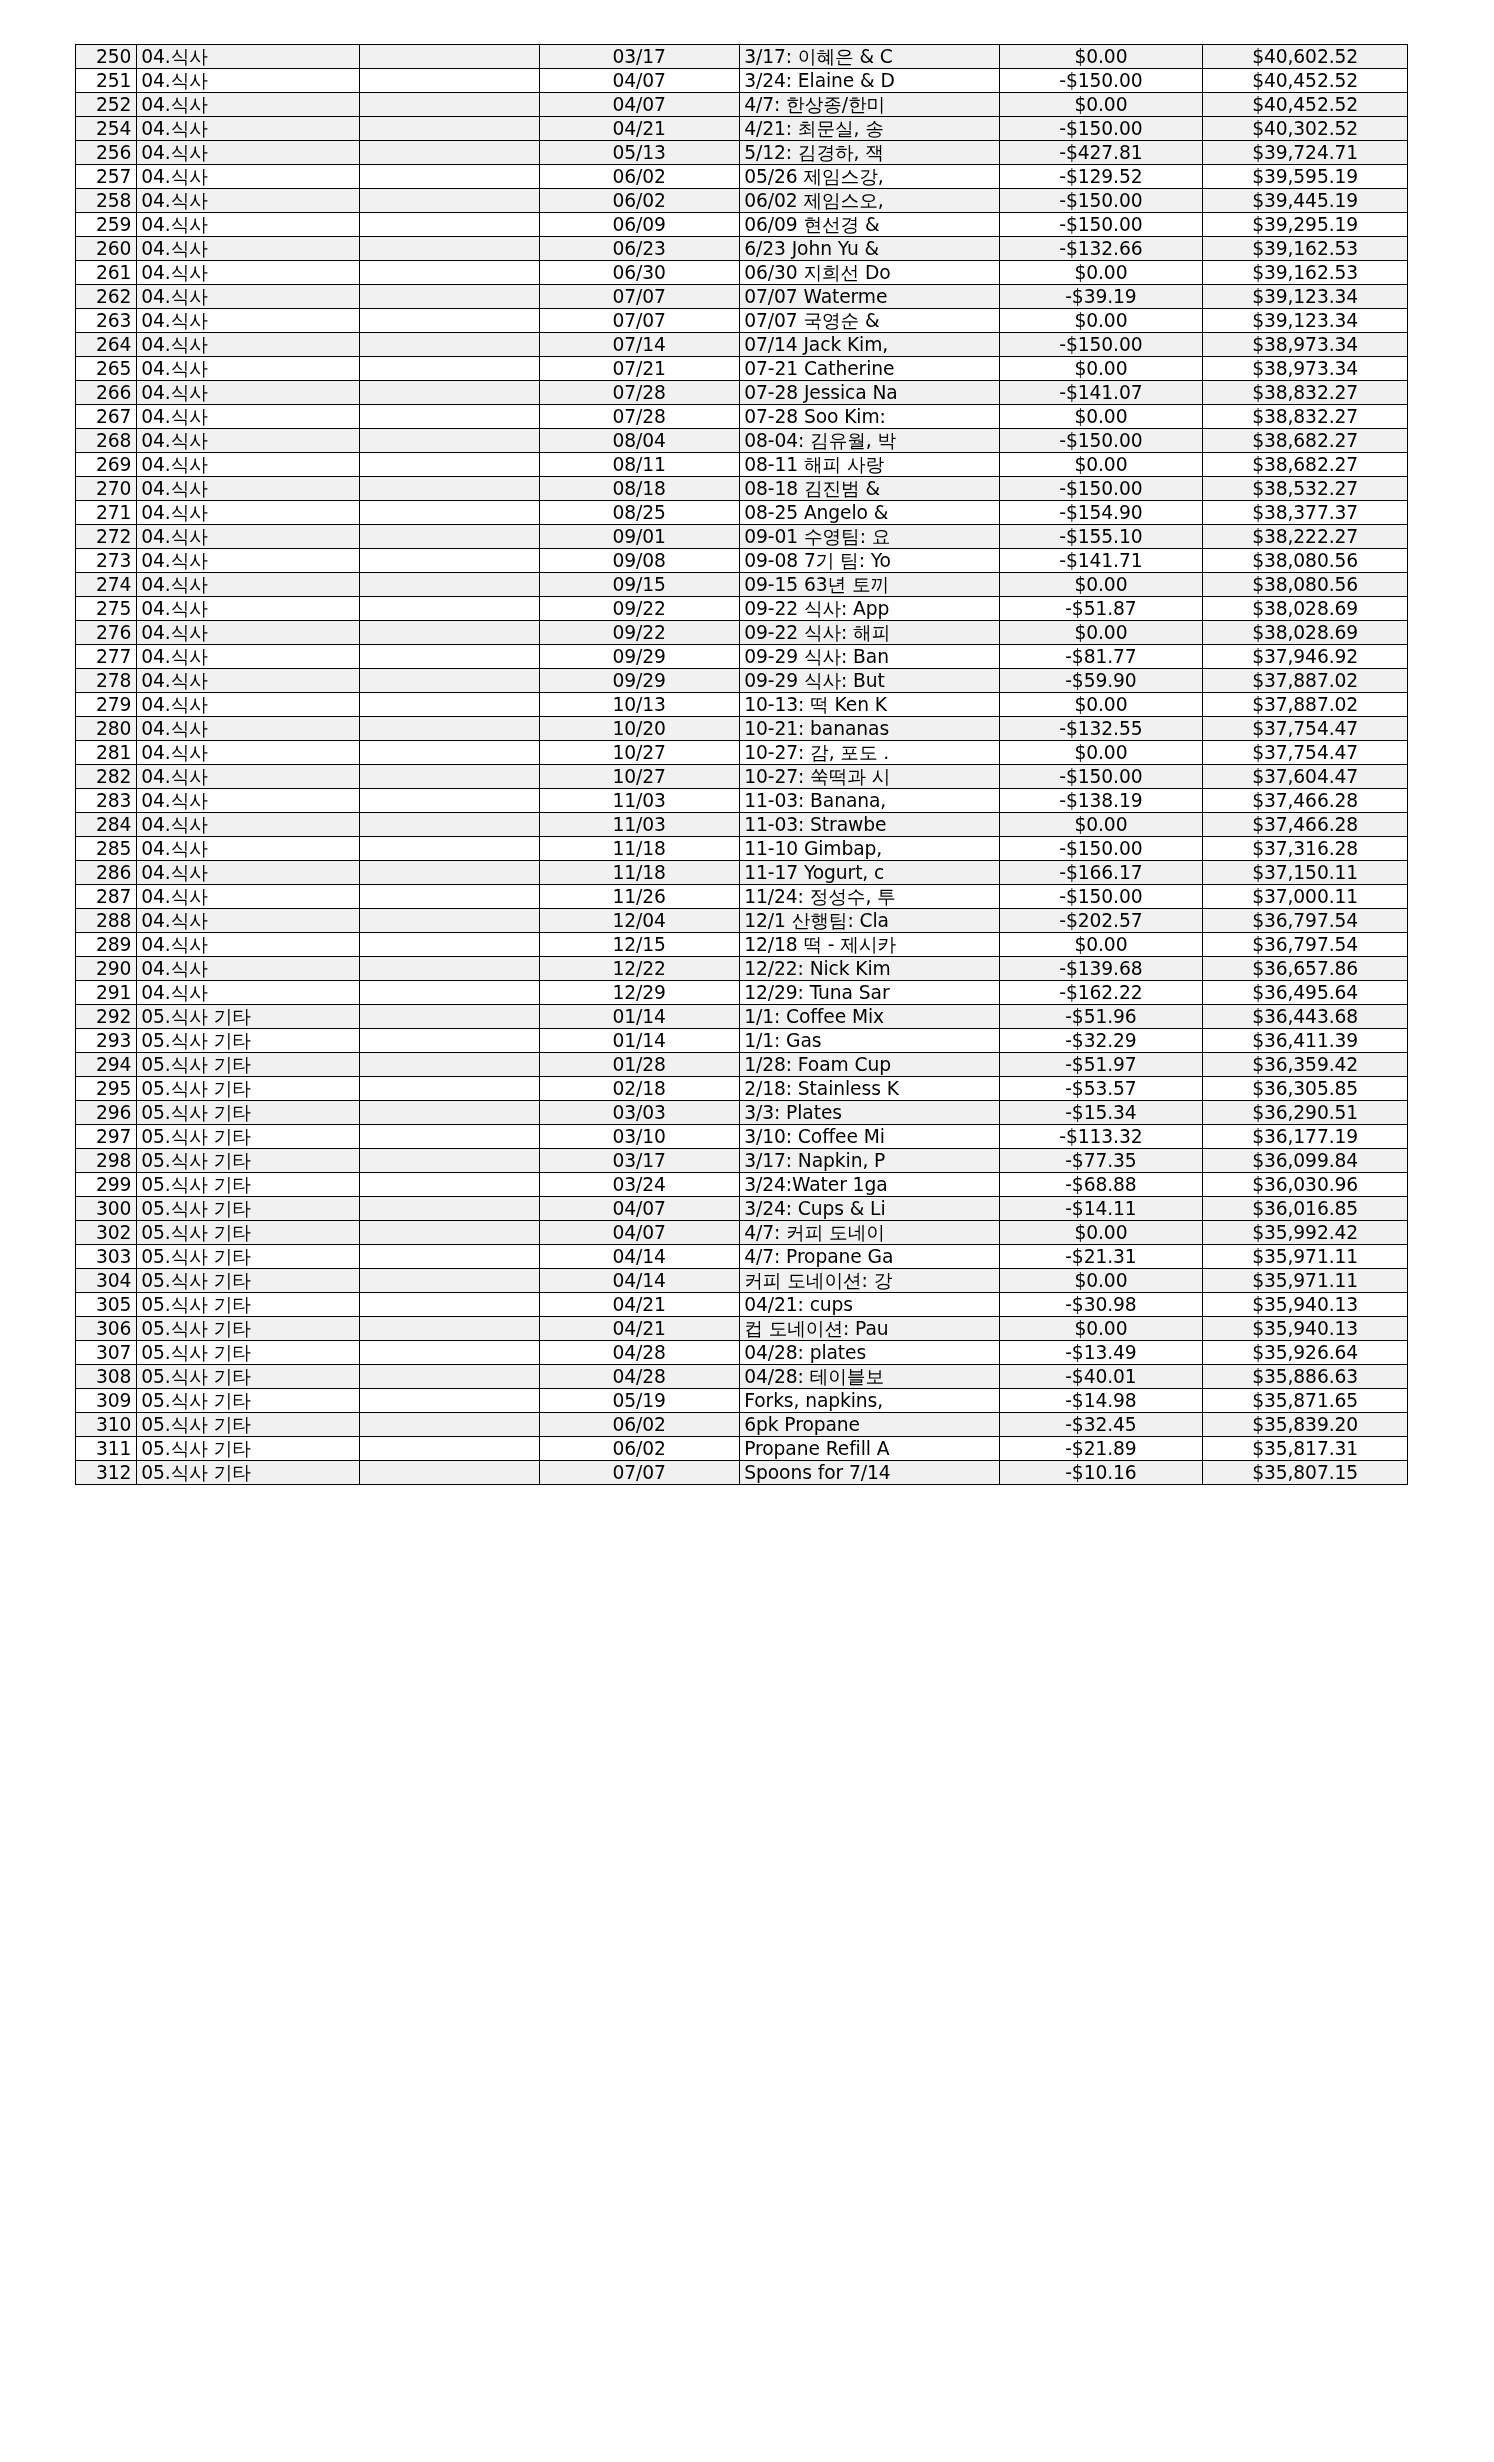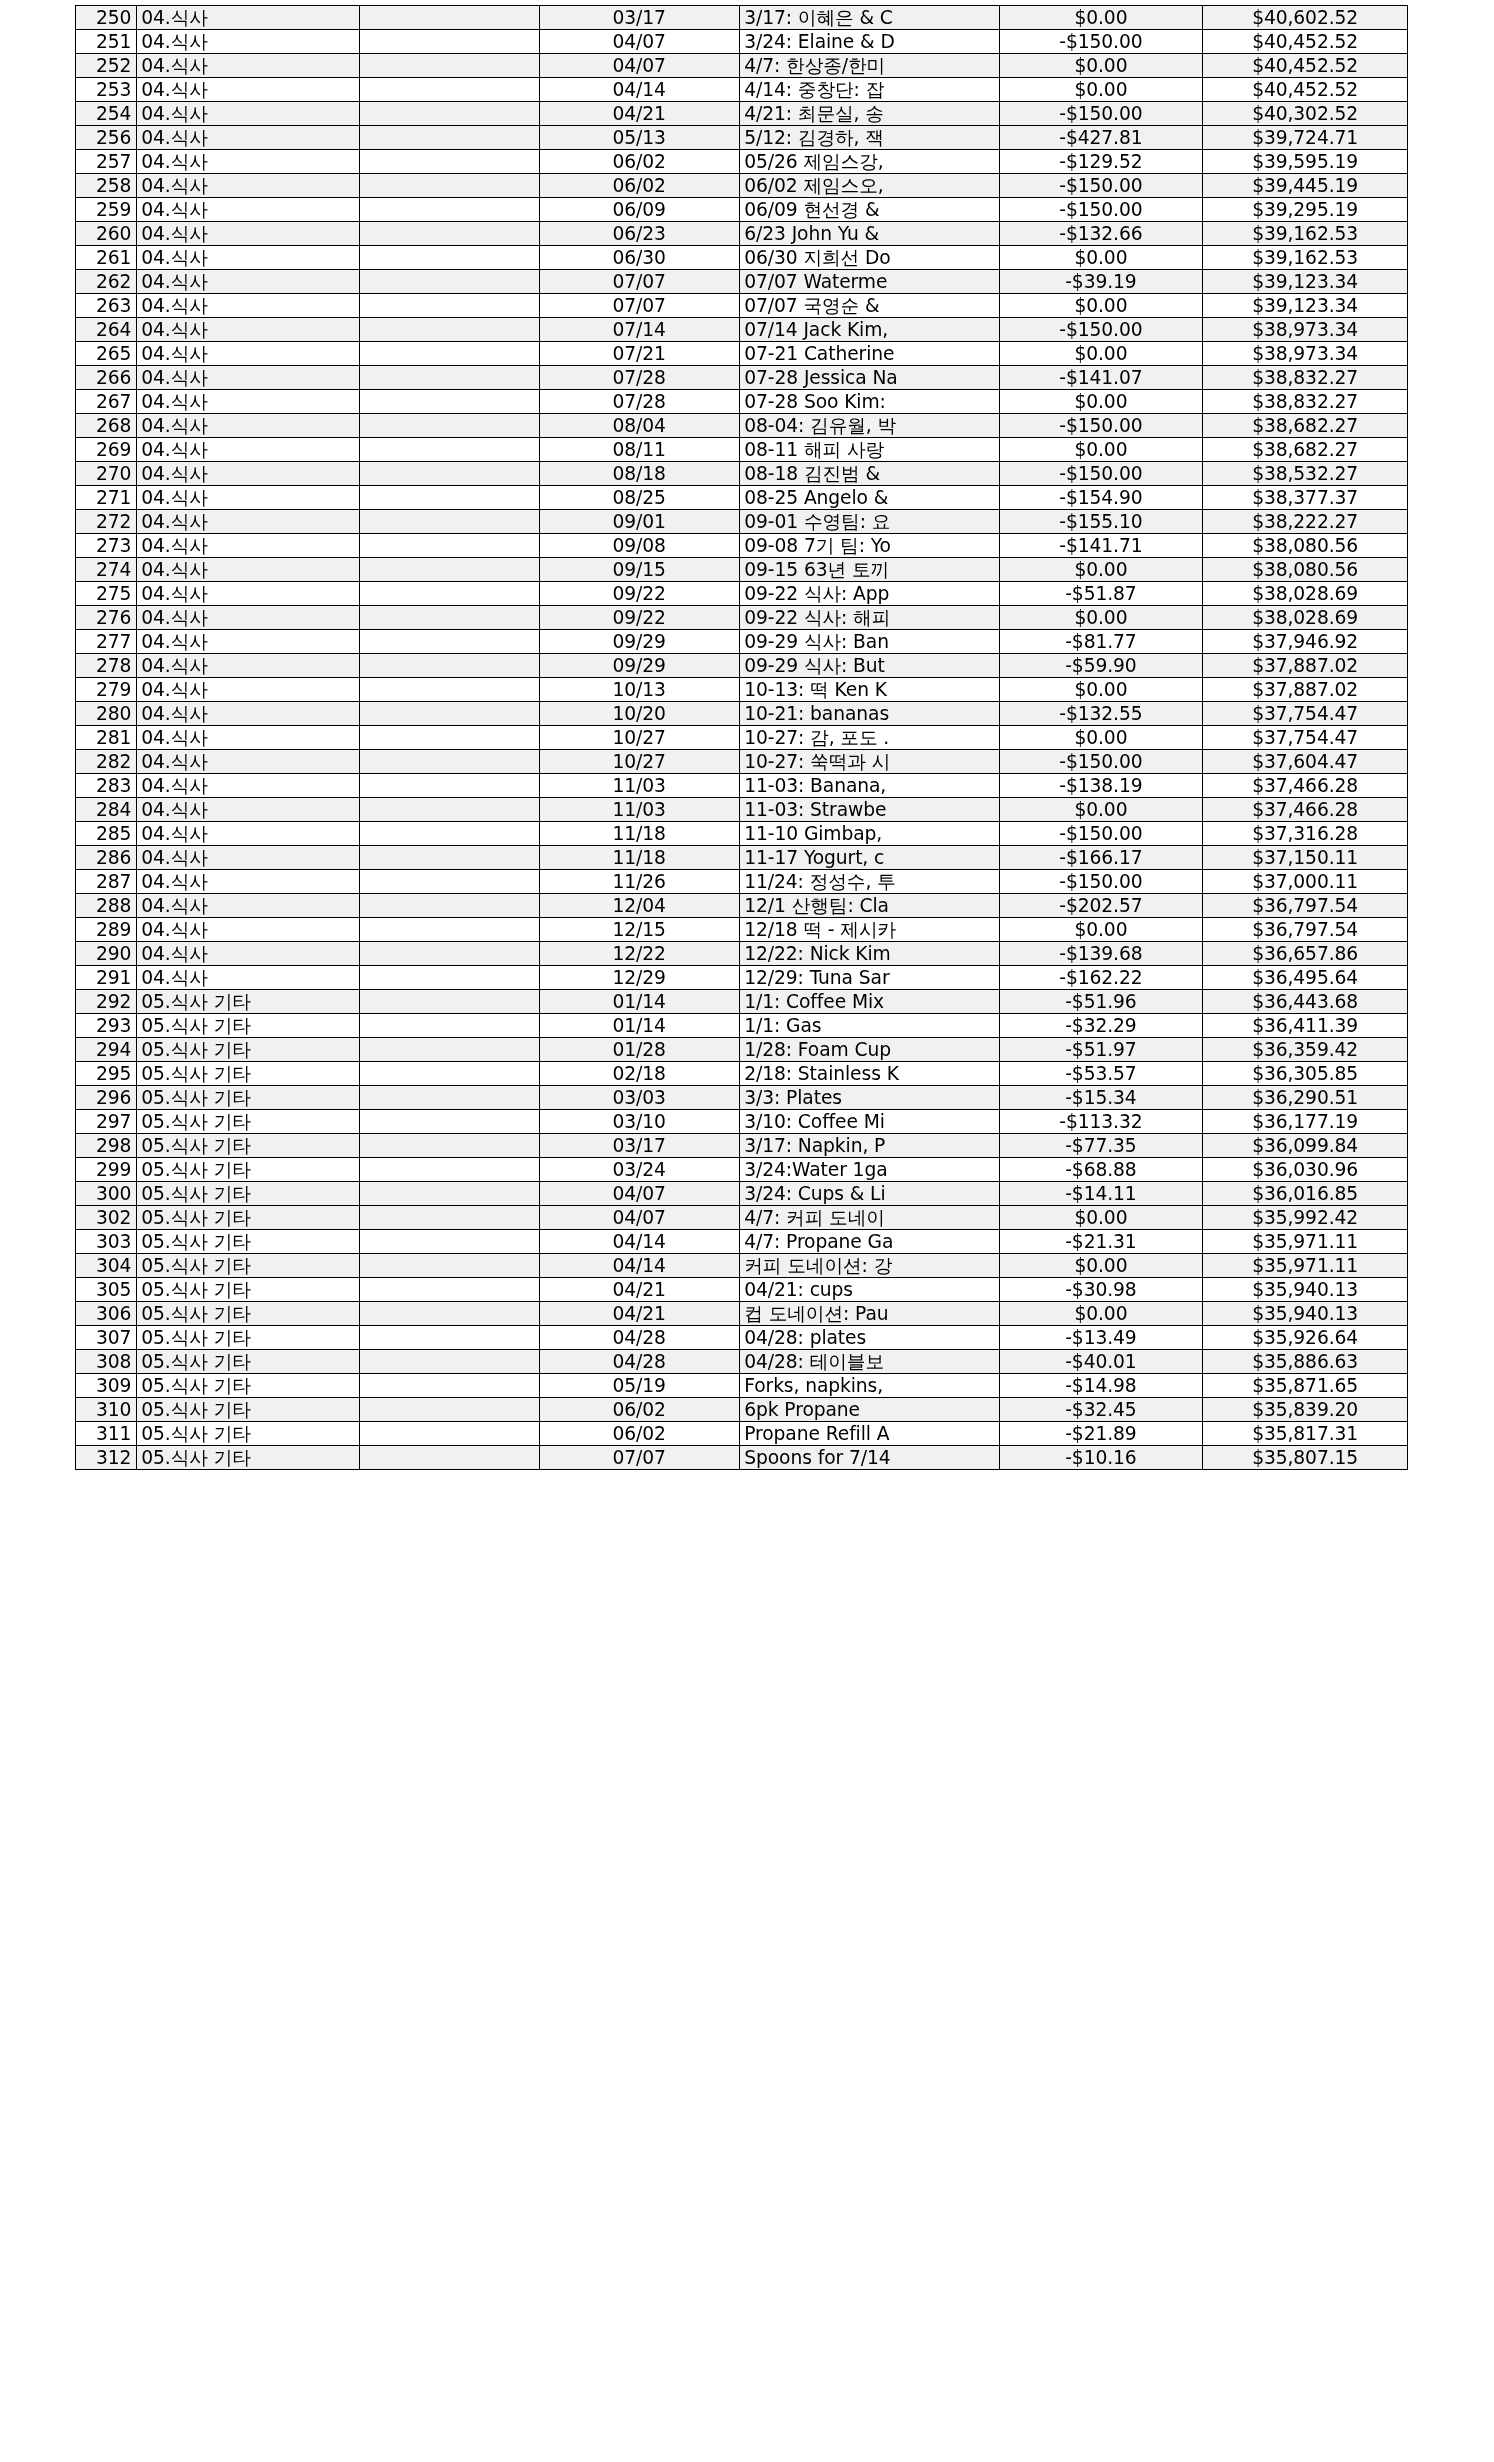--- a/index.html
+++ b/index.html
@@ -19,20 +19,21 @@
     position: absolute;
     left: 75px;
     top: 5.2px;
     width: 1352px;
   }
   table.ledger {
     border-collapse: collapse;
     table-layout: fixed;
     width: 1333px;
     border: 1.5px solid #000;
+    margin-top: 39px;
   }
   table.ledger col.c-no      { width: 54px; }
   table.ledger col.c-cat     { width: 198px; }
   table.ledger col.c-sub     { width: 160px; }
   table.ledger col.c-date    { width: 178px; }
   table.ledger col.c-desc    { width: 231px; }
   table.ledger col.c-amount  { width: 181px; }
   table.ledger col.c-balance { width: 182px; }
 
   table.ledger td {
@@ -106,31 +107,20 @@
           <td class="no">252</td>
           <td class="cat">04.식사</td>
           <td class="sub"></td>
           <td class="date">04/07</td>
           <td class="desc">
             <span class="clip">4/7: 한상종/한미</span>
           </td>
           <td class="amount">$0.00</td>
           <td class="balance">$40,452.52</td>
         </tr>
-        <tr class="plain">
-          <td class="no">253</td>
-          <td class="cat">04.식사</td>
-          <td class="sub"></td>
-          <td class="date">04/14</td>
-          <td class="desc">
-            <span class="clip">4/14: 중창단: 잡</span>
-          </td>
-          <td class="amount">$0.00</td>
-          <td class="balance">$40,452.52</td>
-        </tr>
         <tr class="alt">
           <td class="no">254</td>
           <td class="cat">04.식사</td>
           <td class="sub"></td>
           <td class="date">04/21</td>
           <td class="desc">
             <span class="clip">4/21: 최문실, 송</span>
           </td>
           <td class="amount">-$150.00</td>
           <td class="balance">$40,302.52</td>

